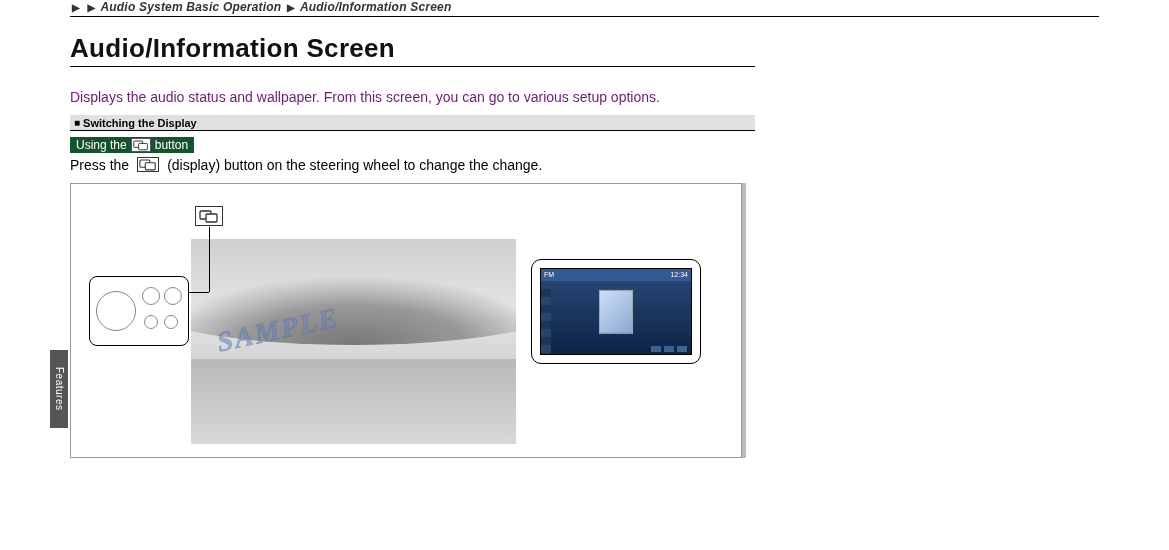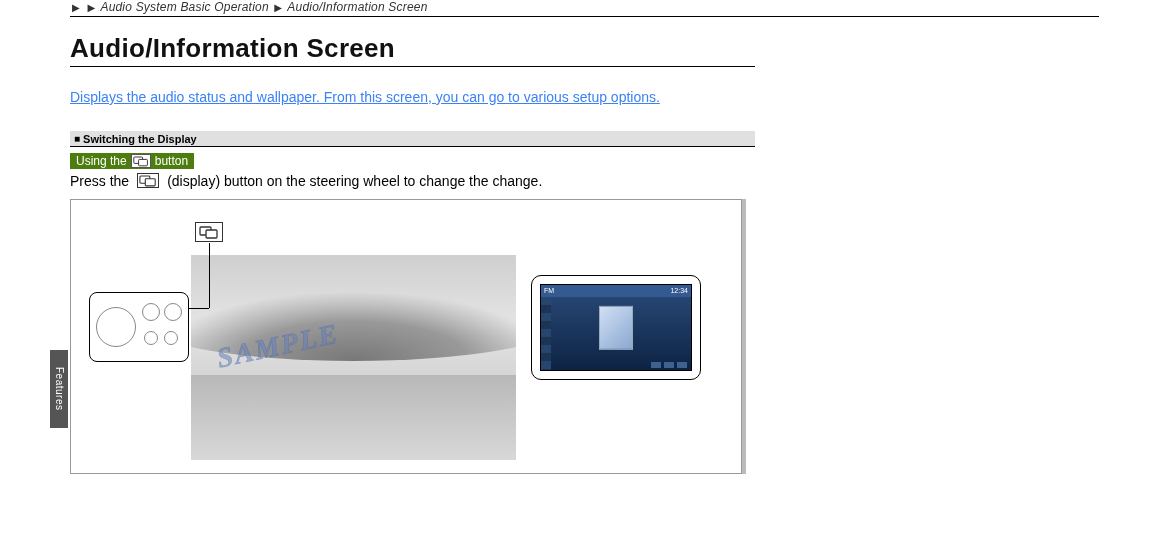--- a/index.html
+++ b/index.html
@@ -10,21 +10,21 @@
       background: #fff;
       position: relative;
       overflow: hidden;
     }
     .page {
       padding: 0 70px 0 70px;
     }
     .breadcrumb {
       font-size: 12px;
       font-style: italic;
-      font-weight: normal;
+      font-weight: bold;
       color: #333;
       padding-bottom: 2px;
       letter-spacing: 0.2px;
     }
     .breadcrumb .arrow {
       font-style: normal;
       font-size: 10px;
       padding: 0 2px;
     }
     hr.top-rule {
@@ -39,25 +39,24 @@
       margin-bottom: 22px;
     }
     .title {
       font-size: 26px;
       font-weight: bold;
       color: #111;
       letter-spacing: 0.3px;
     }
     .intro {
       font-size: 14px;
-      color: #3b82f6;
+      color: #701a75;
       width: 720px;
       line-height: 1.25;
-      margin-bottom: 24px;
-      text-decoration: underline;
+      margin-bottom: 8px;
     }
     .subhead-bar {
       width: 685px;
       background: #e0e0e1;
       border-bottom: 1.5px solid #000;
       padding: 2px 4px 1px 4px;
       margin-bottom: 4px;
       display: flex;
       align-items: center;
     }
@@ -67,21 +66,21 @@
       color: #000;
     }
     .subhead {
       font-size: 11px;
       font-weight: bold;
       color: #000;
     }
     .tag-box {
       display: inline-flex;
       align-items: center;
-      background: #4d7c0f;
+      background: #14532d;
       color: #fff;
       font-size: 12px;
       padding: 1px 6px 1px 6px;
       margin-bottom: 4px;
       gap: 4px;
     }
     .tag-box .icon-wrap {
       background: #fff;
       border: 1px solid #555;
       padding: 0 1px;

